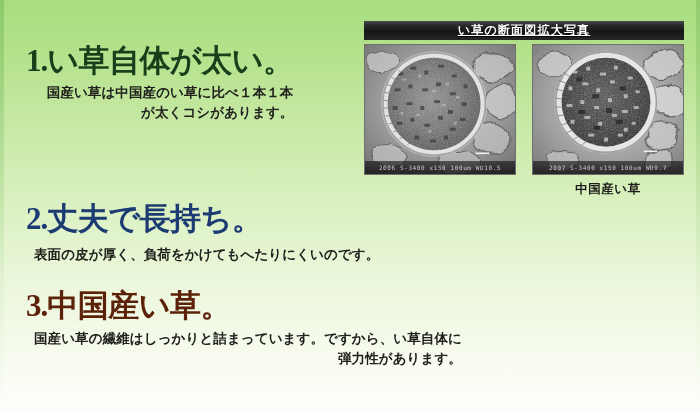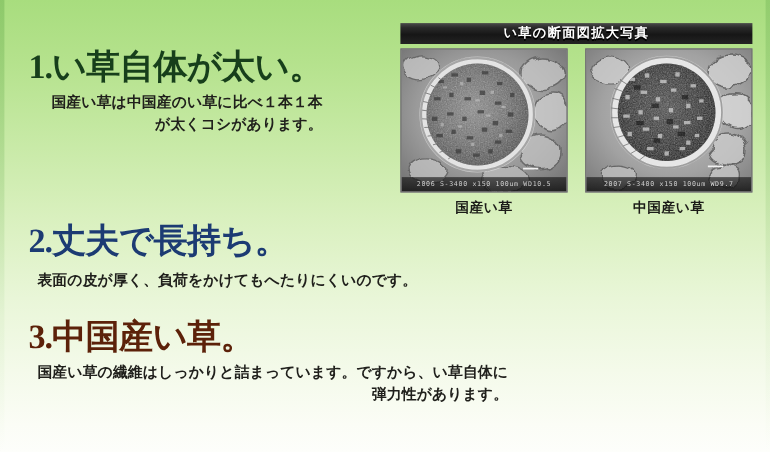--- a/index.html
+++ b/index.html
@@ -101,20 +101,21 @@
     background: linear-gradient(to bottom, #4a4a4a 0%, #2a2a2a 22%, #161616 55%, #242424 100%);
     color: #ffffff;
     font-family: "DejaVu Sans", "Liberation Sans", sans-serif;
     font-size: 12px;
     font-weight: 700;
     letter-spacing: 1.2px;
     display: flex;
     align-items: center;
     justify-content: center;
     text-shadow: 0 1px 0 #000;
+    text-decoration: underline;
   }
 
   .photo-row {
     margin-top: 4px;
     display: flex;
     justify-content: space-between;
   }
 
   .photo-cell { width: 152px; }
 
@@ -296,21 +297,20 @@
                   <rect x="64" y="86" width="3" height="3"></rect>
                 <rect x="78" y="60" width="4" height="2"></rect>
                   <rect x="90" y="78" width="3" height="3"></rect>
               </g>
             </g>
 
             <line x1="112" y1="110" x2="126" y2="110" stroke="#f0f0f0" stroke-width="1.6"></line>
           </svg>
           <div class="scalebar-strip">2006  S-3400 x150  100um  WD10.5</div>
         </div>
-        <div class="photo-label">国産い草</div>
       </div>
 
       <div class="photo-cell">
         <div class="micrograph">
           <svg viewBox="0 0 152 131" preserveAspectRatio="none" aria-hidden="true">
             <defs>
               <radialGradient id="bgB" cx="52%" cy="45%" r="78%">
                 <stop offset="0%" stop-color="#c4c4c4"></stop>
                 <stop offset="55%" stop-color="#a2a2a2"></stop>
                 <stop offset="100%" stop-color="#757575"></stop>

